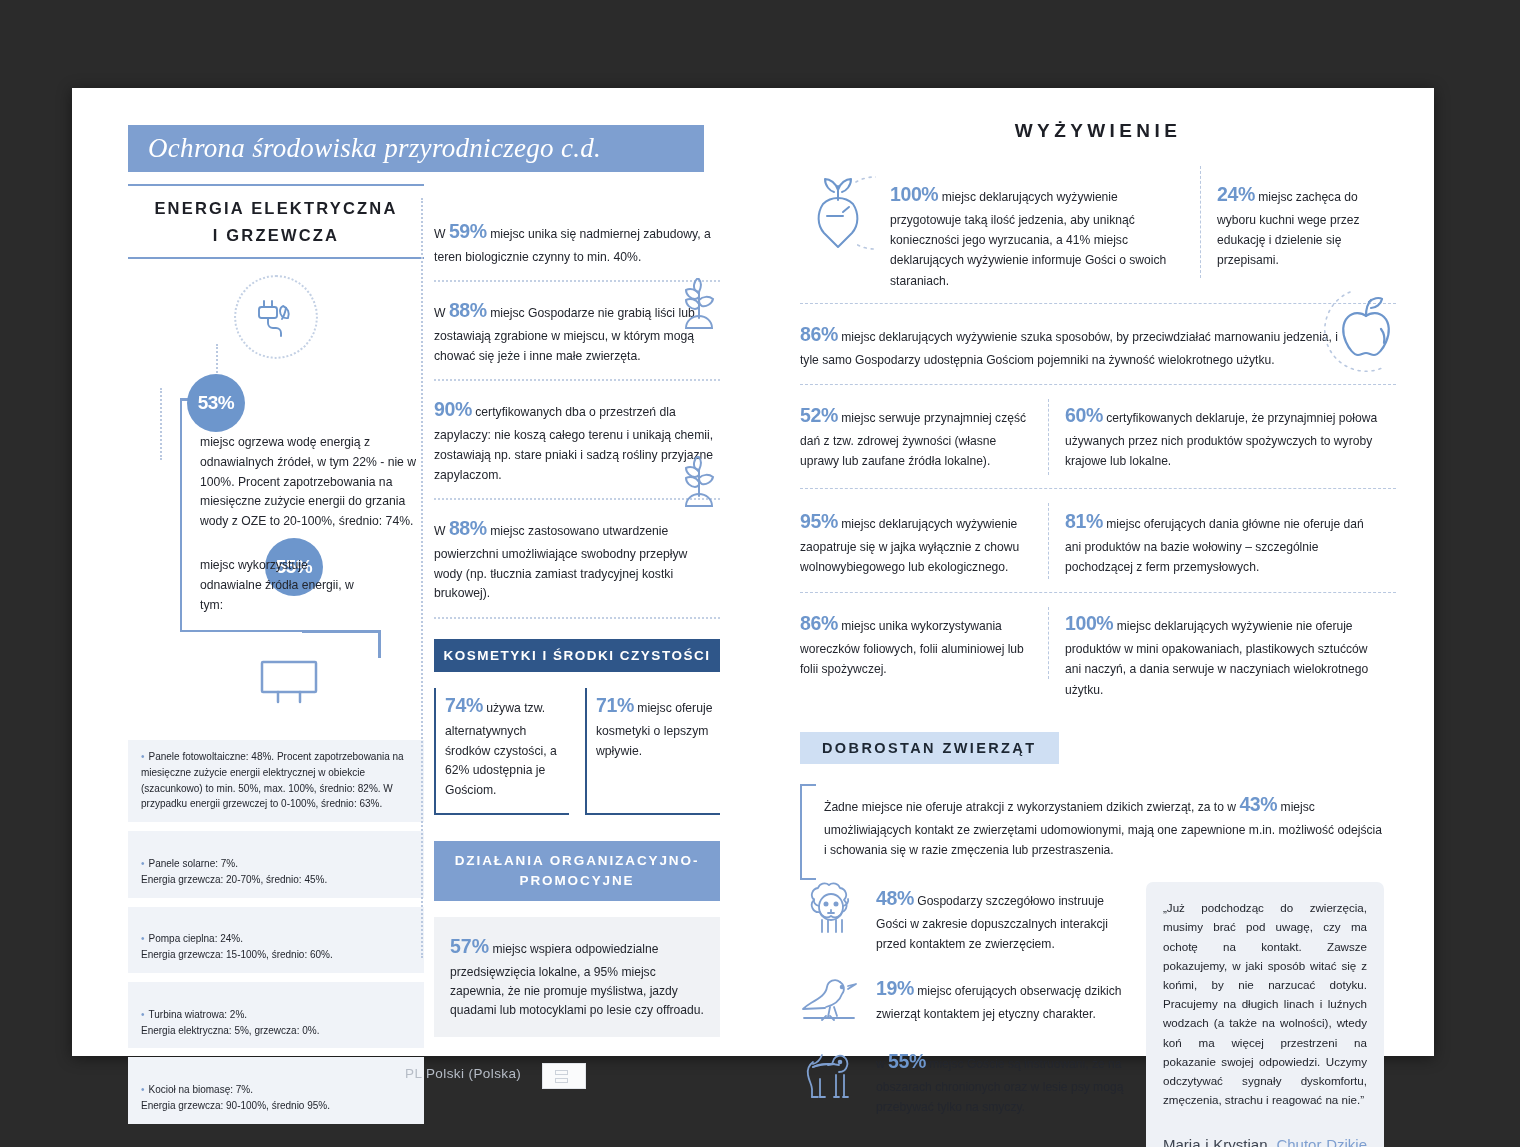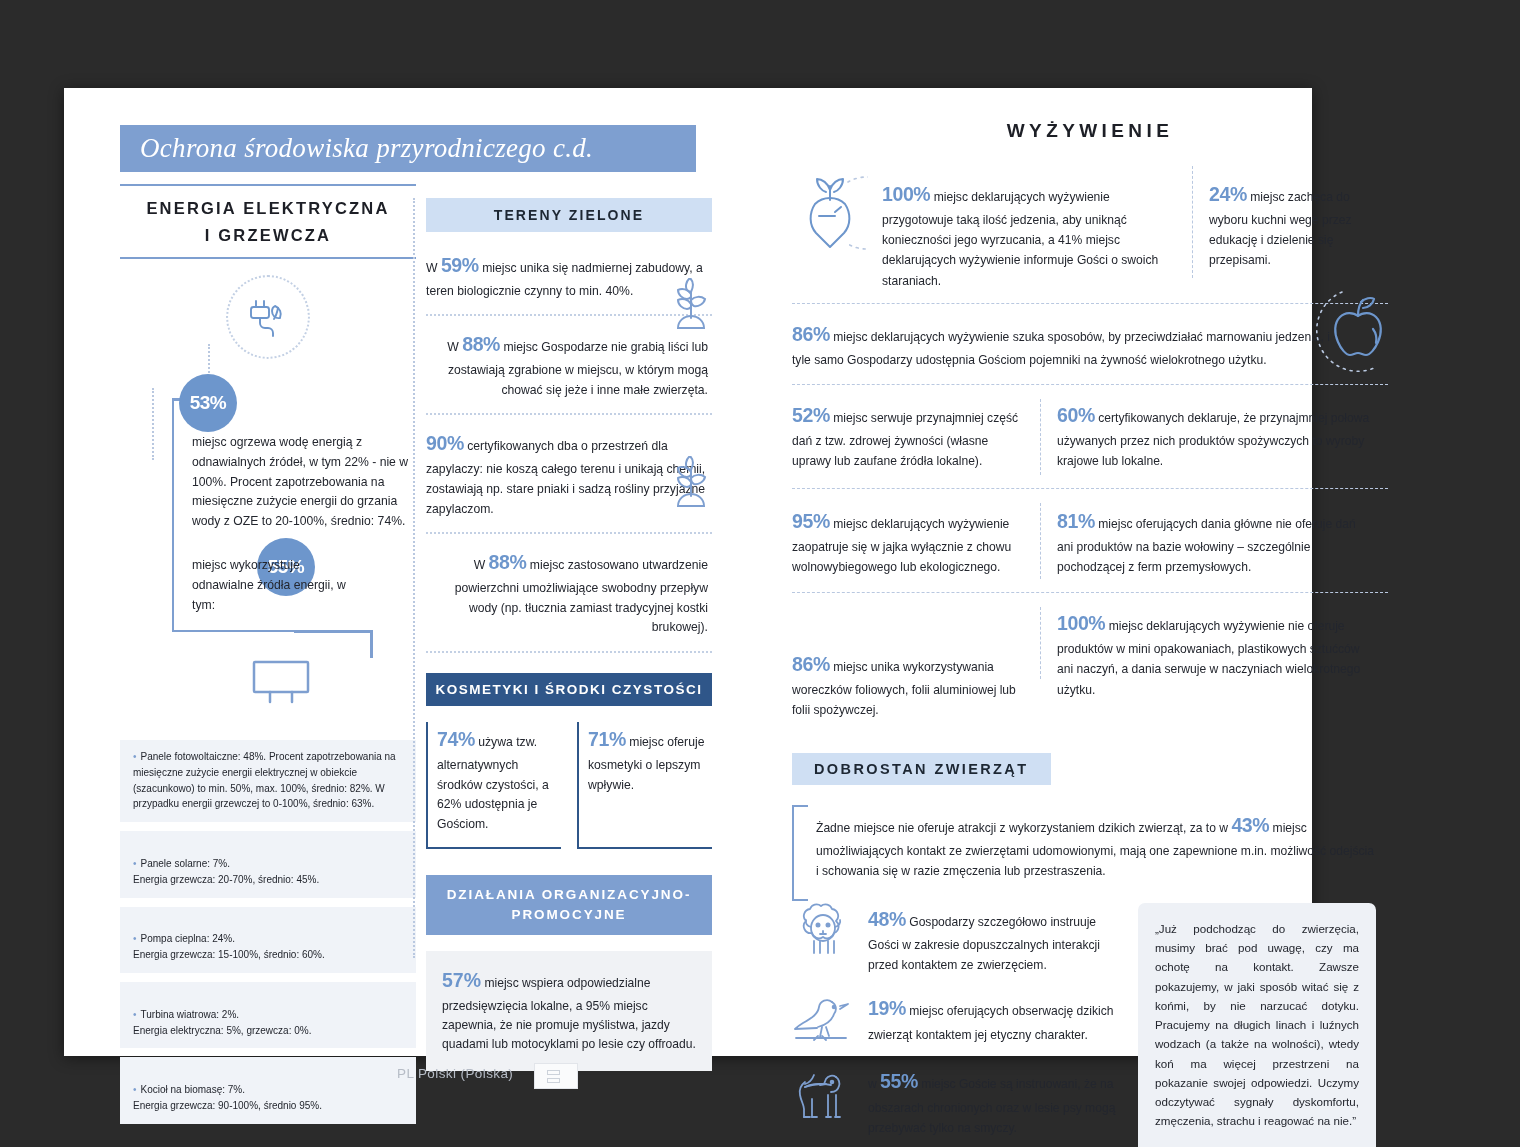--- a/index.html
+++ b/index.html
@@ -4,22 +4,22 @@
 <style>
   * { box-sizing: border-box; margin: 0; padding: 0; }
   html, body {
     width: 1520px; height: 1147px;
     background: #2b2b2b;
     font-family: "Liberation Sans", sans-serif;
     overflow: hidden;
   }
   #page {
     position: absolute;
-    left: 64px; top: 88px;
-    width: 1248px; height: 968px;
+    left: 72px; top: 88px;
+    width: 1362px; height: 968px;
     background: #ffffff;
     box-shadow: 0 2px 14px rgba(0,0,0,0.45);
   }
   .col-left  { position:absolute; left:56px;  top:28px; width:296px; }
   .col-mid   { position:absolute; left:362px; top:28px; width:286px; }
   .col-right { position:absolute; left:728px; top:12px; width:596px; }
 
   
   .title-banner {
     position:absolute; left:56px; top:37px; width:576px; height:47px;
@@ -69,21 +69,21 @@
   }
   .head-mid {
     background:#7e9fd0; color:#ffffff; text-align:center;
     font-size:13.5px; font-weight:bold; letter-spacing:1.9px;
     padding:10px 6px; line-height:1.5;
   }
   .dotline-h { border-top:2px dotted #c3d0e4; margin:13px 0; }
   .stat { font-size:12.2px; line-height:1.62; color:#23262e; }
   .stat .big { font-size:19.5px; font-weight:bold; color:#6d96cc; letter-spacing:-0.4px; }
   .stat .pre { font-size:12.2px; }
-  .right-al { text-align:right; }
+  .right-al { }
   .kosm-wrap { display:flex; gap:16px; margin-top:16px; }
   .kosm-cell {
     flex:1; border-left:2.5px solid #2f5689; border-bottom:2.5px solid #2f5689;
     padding:2px 0 12px 9px;
   }
   .greybox {
     background:#f0f2f5; padding:14px 16px 16px; margin-top:16px;
     font-size:12.1px; line-height:1.6; color:#23262e;
   }
 
@@ -204,21 +204,20 @@
     <div class="listbox" style="white-space:pre-line;">
       <span class="bullet">•</span><span>Kocioł na biomasę: 7%.
 Energia grzewcza: 90-100%, średnio 95%.</span>
     </div>
   </div>
 
   <div class="dotline-v" style="left:349px; top:110px; height:760px;"></div>
 
   <div class="col-mid" style="top:110px;">
 
-    <div class="head-light">TERENY ZIELONE</div>
 
     <div style="margin-top:18px;">
       <div class="stat">
         <span class="pre">W</span>
         <span class="big">59%</span>
         <span>miejsc unika się nadmiernej zabudowy, a teren biologicznie czynny to min. 40%.</span>
       </div>
     </div>
 
     <div class="dotline-h"></div>
@@ -362,21 +361,21 @@
       <div class="dash-v" style="height:76px;"></div>
       <div class="rstat" style="width:332px;padding-left:16px;">
         <span class="big">81%</span>
         <span>miejsc oferujących dania główne nie oferuje dań ani produktów na bazie wołowiny – szczególnie pochodzącej z ferm przemysłowych.</span>
       </div>
     </div>
 
     <div class="dash-h" style="margin:13px 0 14px;"></div>
 
     <div style="display:flex;">
-      <div class="rstat" style="width:248px;padding-right:14px;margin-top:41px;">
+      <div class="rstat" style="width:248px;padding-right:14px;">
         <span class="big">86%</span>
         <span>miejsc unika wykorzystywania woreczków foliowych, folii aluminiowej lub folii spożywczej.</span>
       </div>
       <div class="dash-v" style="height:72px;"></div>
       <div class="rstat" style="width:332px;padding-left:16px;">
         <span class="big">100%</span>
         <span>miejsc deklarujących wyżywienie nie oferuje produktów w mini opakowaniach, plastikowych sztućców ani naczyń, a dania serwuje w naczyniach wielokrotnego użytku.</span>
       </div>
     </div>
 

